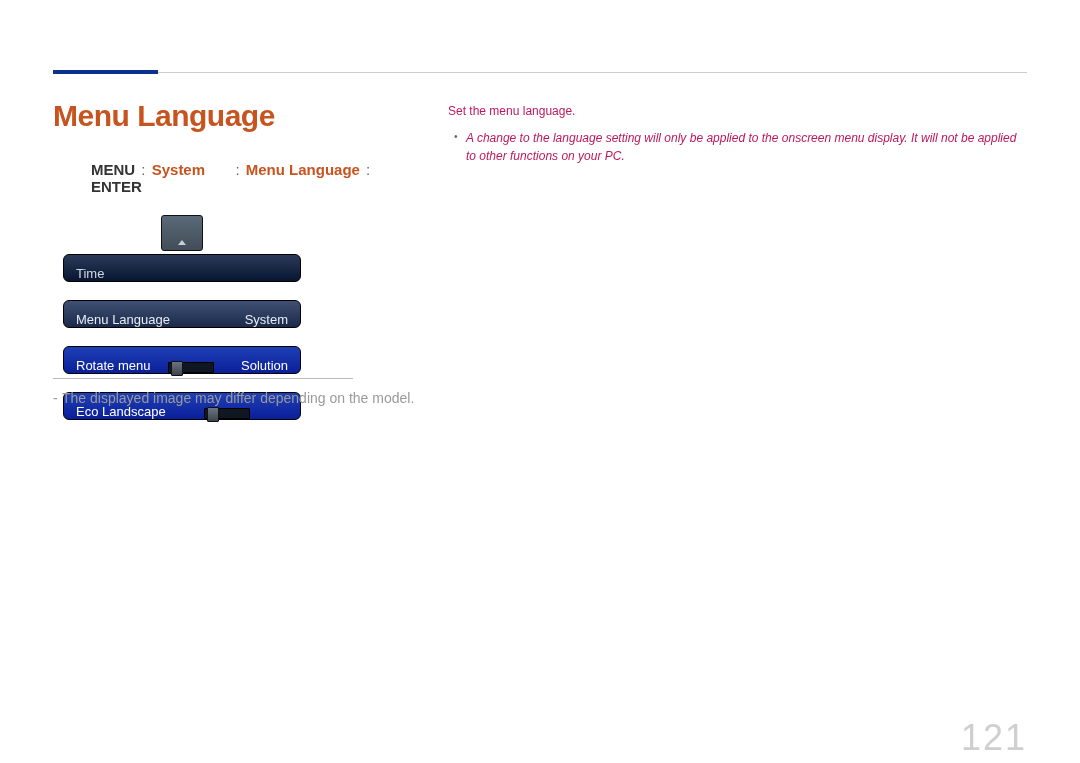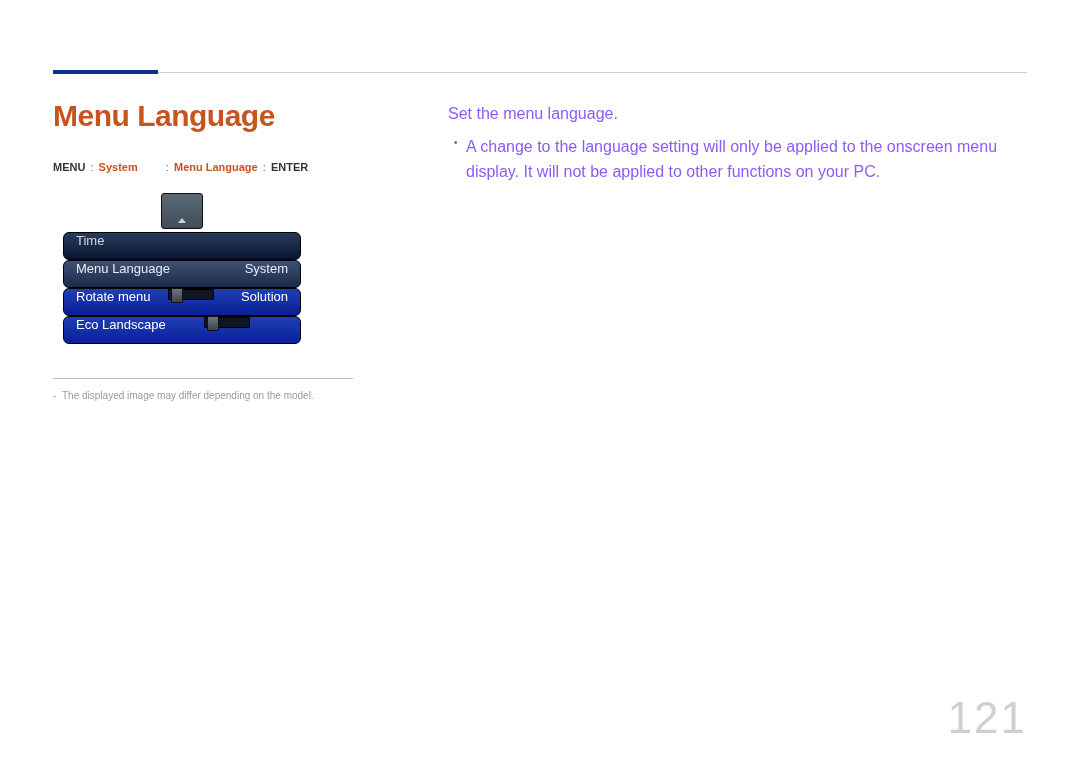--- a/index.html
+++ b/index.html
@@ -34,24 +34,25 @@
     width: 360px;
   }
   .page-title {
     font-size: 30px;
     font-weight: 600;
     color: #c7531f;
     margin-bottom: 28px;
     letter-spacing: -0.5px;
   }
   .breadcrumb {
-    font-size: 11px;
+    font-size: 15px;
     font-weight: bold;
     color: #333;
     margin-bottom: 20px;
+    margin-left: 38px;
   }
   .breadcrumb .accent { color: #c7531f; font-weight: bold; }
   .breadcrumb .sep { margin: 0 2px; font-weight: normal; color: #666;}
   .breadcrumb .gap { display: inline-block; width: 20px; }
 
   .osd {
     position: relative;
     margin-top: 14px;
     margin-left: 10px;
     width: 238px;
@@ -71,26 +72,26 @@
     left: 50%;
     transform: translateX(-50%);
     width: 0; height: 0;
     border-left: 4px solid transparent;
     border-right: 4px solid transparent;
     border-bottom: 5px solid #c9cfd4;
   }
   .osd-row {
     height: 28px;
     display:flex;
-    align-items:flex-start;
+    align-items:flex-end;
     justify-content:space-between;
     padding: 0 12px;
     border: 1px solid #000;
     border-radius: 6px;
-    margin-bottom: 0;
+    margin-bottom: 18px;
     font-size: 13px;
     color: #d9e0ed;
     position: relative;
   }
   .osd-row .label { color: #cfd7e5; }
   .osd-row .value { color: #cfd7e5; }
   .r-dark  { background: linear-gradient(to bottom, #2a3b5a, #071530); }
   .r-light { background: linear-gradient(to bottom, #3f5074, #1b2a4a); }
   .r-light .label, .r-light .value { color: #e6ecf6; }
   .r-blue  { background: linear-gradient(to bottom, #1f3fb5, #0a1f99); }
@@ -122,64 +123,65 @@
     left: 53px;
     top: 378px;
     width: 300px;
     height: 1px;
     background: #bbb;
   }
   .footnote {
     position: absolute;
     left: 62px;
     top: 390px;
-    font-size: 10px;
+    font-size: 14px;
     color: #9a9a9a;
   }
   .footnote::before {
     content: "-";
     position: absolute;
     left: -9px;
     color: #9a9a9a;
   }
 
   .right-col {
     position: absolute;
     left: 448px;
     right: 53px;
     top: 102px;
-    font-size: 16px;
-    color: #8b5cf6;
+    font-size: 12px;
+    color: #be185d;
     line-height: 1.55;
   }
   .right-col .body-lead {
     margin-bottom: 8px;
   }
   .right-col ul {
     list-style: none;
     padding-left: 18px;
+    font-style: italic;
   }
   .right-col li {
     position: relative;
     padding-left: 0;
   }
   .right-col li::before {
     content: "\2022";
     position: absolute;
     left: -12px;
     top: 0;
     font-size: 10px;
     color: #666;
   }
 
   .page-number {
     position: absolute;
     right: 53px;
-    bottom: 20px;
-    font-size: 44px;
+    bottom: 4px;
+    font-size: 36px;
     color: #cfcfcf;
     font-weight: 300;
     letter-spacing: 2px;
   }
 </style>
 </head>
 <body>
 
 <div class="top-rule-accent"></div>
 <div class="top-rule"></div>

